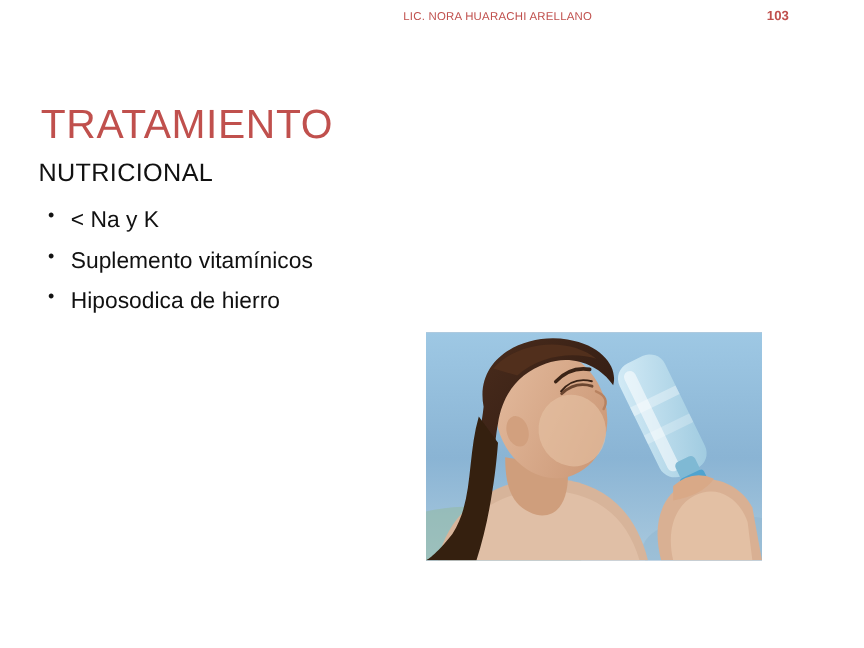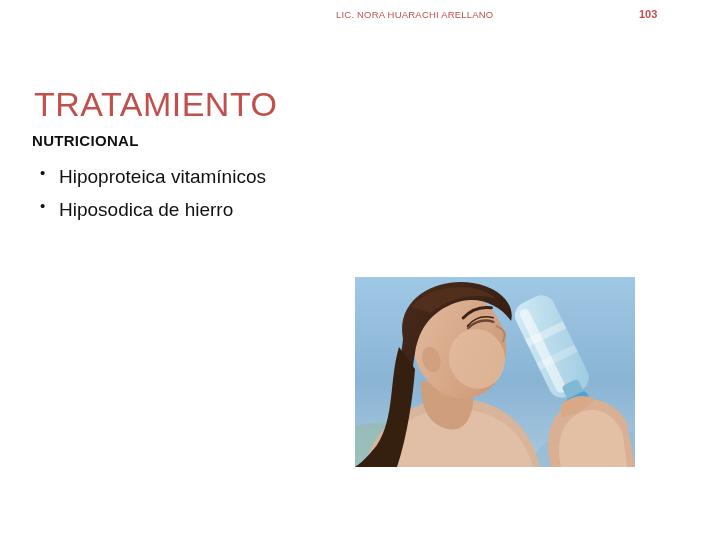--- a/index.html
+++ b/index.html
@@ -60,22 +60,22 @@
   }
   
   .body-block {
     position: absolute;
     top: 131px;
     left: 32px;
     width: 500px;
     color: #1a1a1a;
   }
   .subhead {
-    font-size: 15px;
-    font-weight: bold;
+    font-size: 21px;
+    font-weight: normal;
     letter-spacing: 0.3px;
     line-height: 1.3;
     margin: 0 0 9px 0;
     color: #111111;
   }
   .bullet-list {
     list-style: none;
     margin: 0;
     padding: 0;
   }
@@ -117,21 +117,22 @@
   <div class="header">
     <div class="header-author">LIC. NORA HUARACHI ARELLANO</div>
     <div class="header-pagenum">103</div>
   </div>
 
   <h1 class="title">TRATAMIENTO</h1>
 
   <div class="body-block">
     <p class="subhead">NUTRICIONAL</p>
     <ul class="bullet-list">
-      <li class="bullet-item">Hipoproteica vitamínicos</li>
+      <li class="bullet-item">&lt;  Na y K</li>
+      <li class="bullet-item">Suplemento vitamínicos</li>
       <li class="bullet-item">Hiposodica de hierro</li>
     </ul>
   </div>
 
   <div class="photo">
     <svg width="280" height="190" viewBox="0 0 280 190" xmlns="http://www.w3.org/2000/svg" aria-hidden="true">
       <defs>
         <linearGradient id="sky" x1="0" y1="0" x2="0" y2="1">
           <stop offset="0%" stop-color="#9ec8e4"></stop>
           <stop offset="55%" stop-color="#8ab4d4"></stop>

